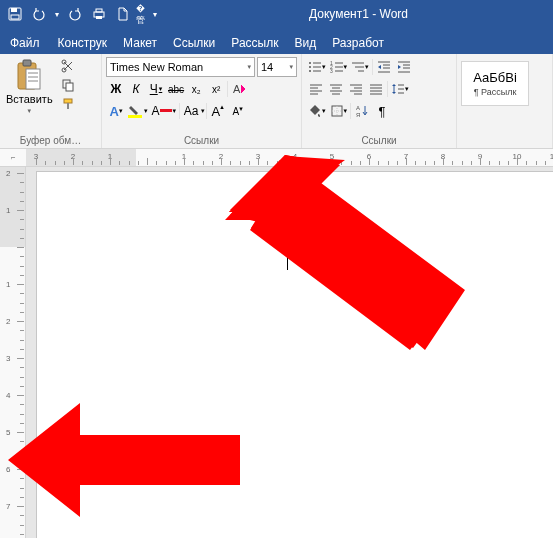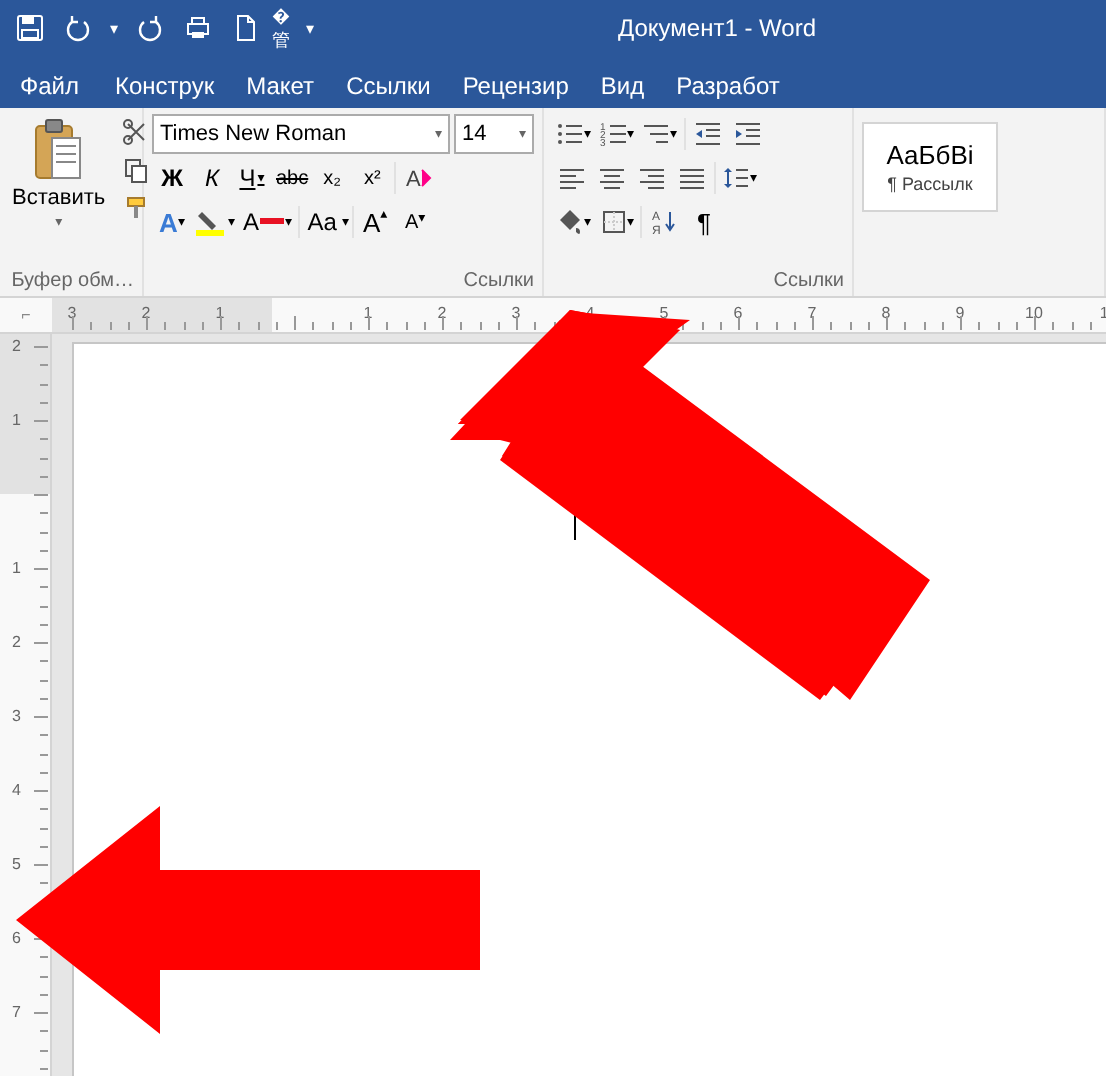--- a/index.html
+++ b/index.html
@@ -10,24 +10,24 @@
 .qat-btn { width: 22px; height: 22px; display: flex; align-items: center; justify-content: center; color: #fff; font-size: 12px; cursor: pointer; }
 .title-text { flex: 1; text-align: center; font-size: 12px; }
 
 .tabstrip { background: #2b579a; height: 26px; display: flex; align-items: flex-end; }
 .tab { color: #fff; font-size: 12px; padding: 4px 8px; cursor: pointer; white-space: nowrap; }
 .tab.file { padding: 4px 10px; margin-top: 11px; }
 .tab.active { background: #f3f3f3; color: #2b579a; }
 
 .ribbon { background: #f3f3f3; height: 95px; display: flex; border-bottom: 1px solid #d4d4d4; }
 .group { border-right: 1px solid #e1e1e1; padding: 3px 4px 0; display: flex; flex-direction: column; justify-content: space-between; }
-.group-label { font-size: 10px; color: #666; text-align: right; padding: 2px 0; }
+.group-label { font-size: 10px; color: #666; text-align: center; padding: 2px 0; }
 .group-body { flex: 1; display: flex; flex-direction: column; gap: 2px; }
 
-.clipboard { width: 72px; }
+.clipboard { width: 102px; }
 .paste-btn { display: flex; flex-direction: column; align-items: center; gap: 2px; cursor: pointer; padding: 2px; }
 .paste-icon { width: 30px; height: 32px; }
 .paste-label { font-size: 11px; }
 .clip-side { display: flex; flex-direction: column; gap: 1px; }
 .mini-btn { width: 22px; height: 18px; display: flex; align-items: center; justify-content: center; cursor: pointer; }
 
 .font-group { width: 200px; }
 .font-row { display: flex; gap: 2px; align-items: center; }
 .font-name { flex: 1; height: 20px; border: 1px solid #ababab; background: #fff; font-size: 11px; padding: 1px 3px; display: flex; align-items: center; justify-content: space-between; cursor: pointer; }
 .font-size { width: 40px; height: 20px; border: 1px solid #ababab; background: #fff; font-size: 11px; padding: 1px 3px; display: flex; align-items: center; justify-content: space-between; cursor: pointer; }
@@ -106,21 +106,21 @@
     <span class="qat-btn" style="width:10px;font-size:8px">▾</span>
   </div>
   <div class="title-text">Документ1 - Word</div>
 </div>
 
 <div class="tabstrip">
   <div class="tab file">Файл</div>
   <div class="tab">Конструк</div>
   <div class="tab">Макет</div>
   <div class="tab">Ссылки</div>
-  <div class="tab">Рецензир</div>
+  <div class="tab">Рассылк</div>
   <div class="tab">Вид</div>
   <div class="tab">Разработ</div>
 
 </div>
 
 <div class="ribbon">
 
   <div class="group clipboard">
     <div class="group-body" style="flex-direction:row;align-items:flex-start;gap:2px">
       <div class="paste-btn">

